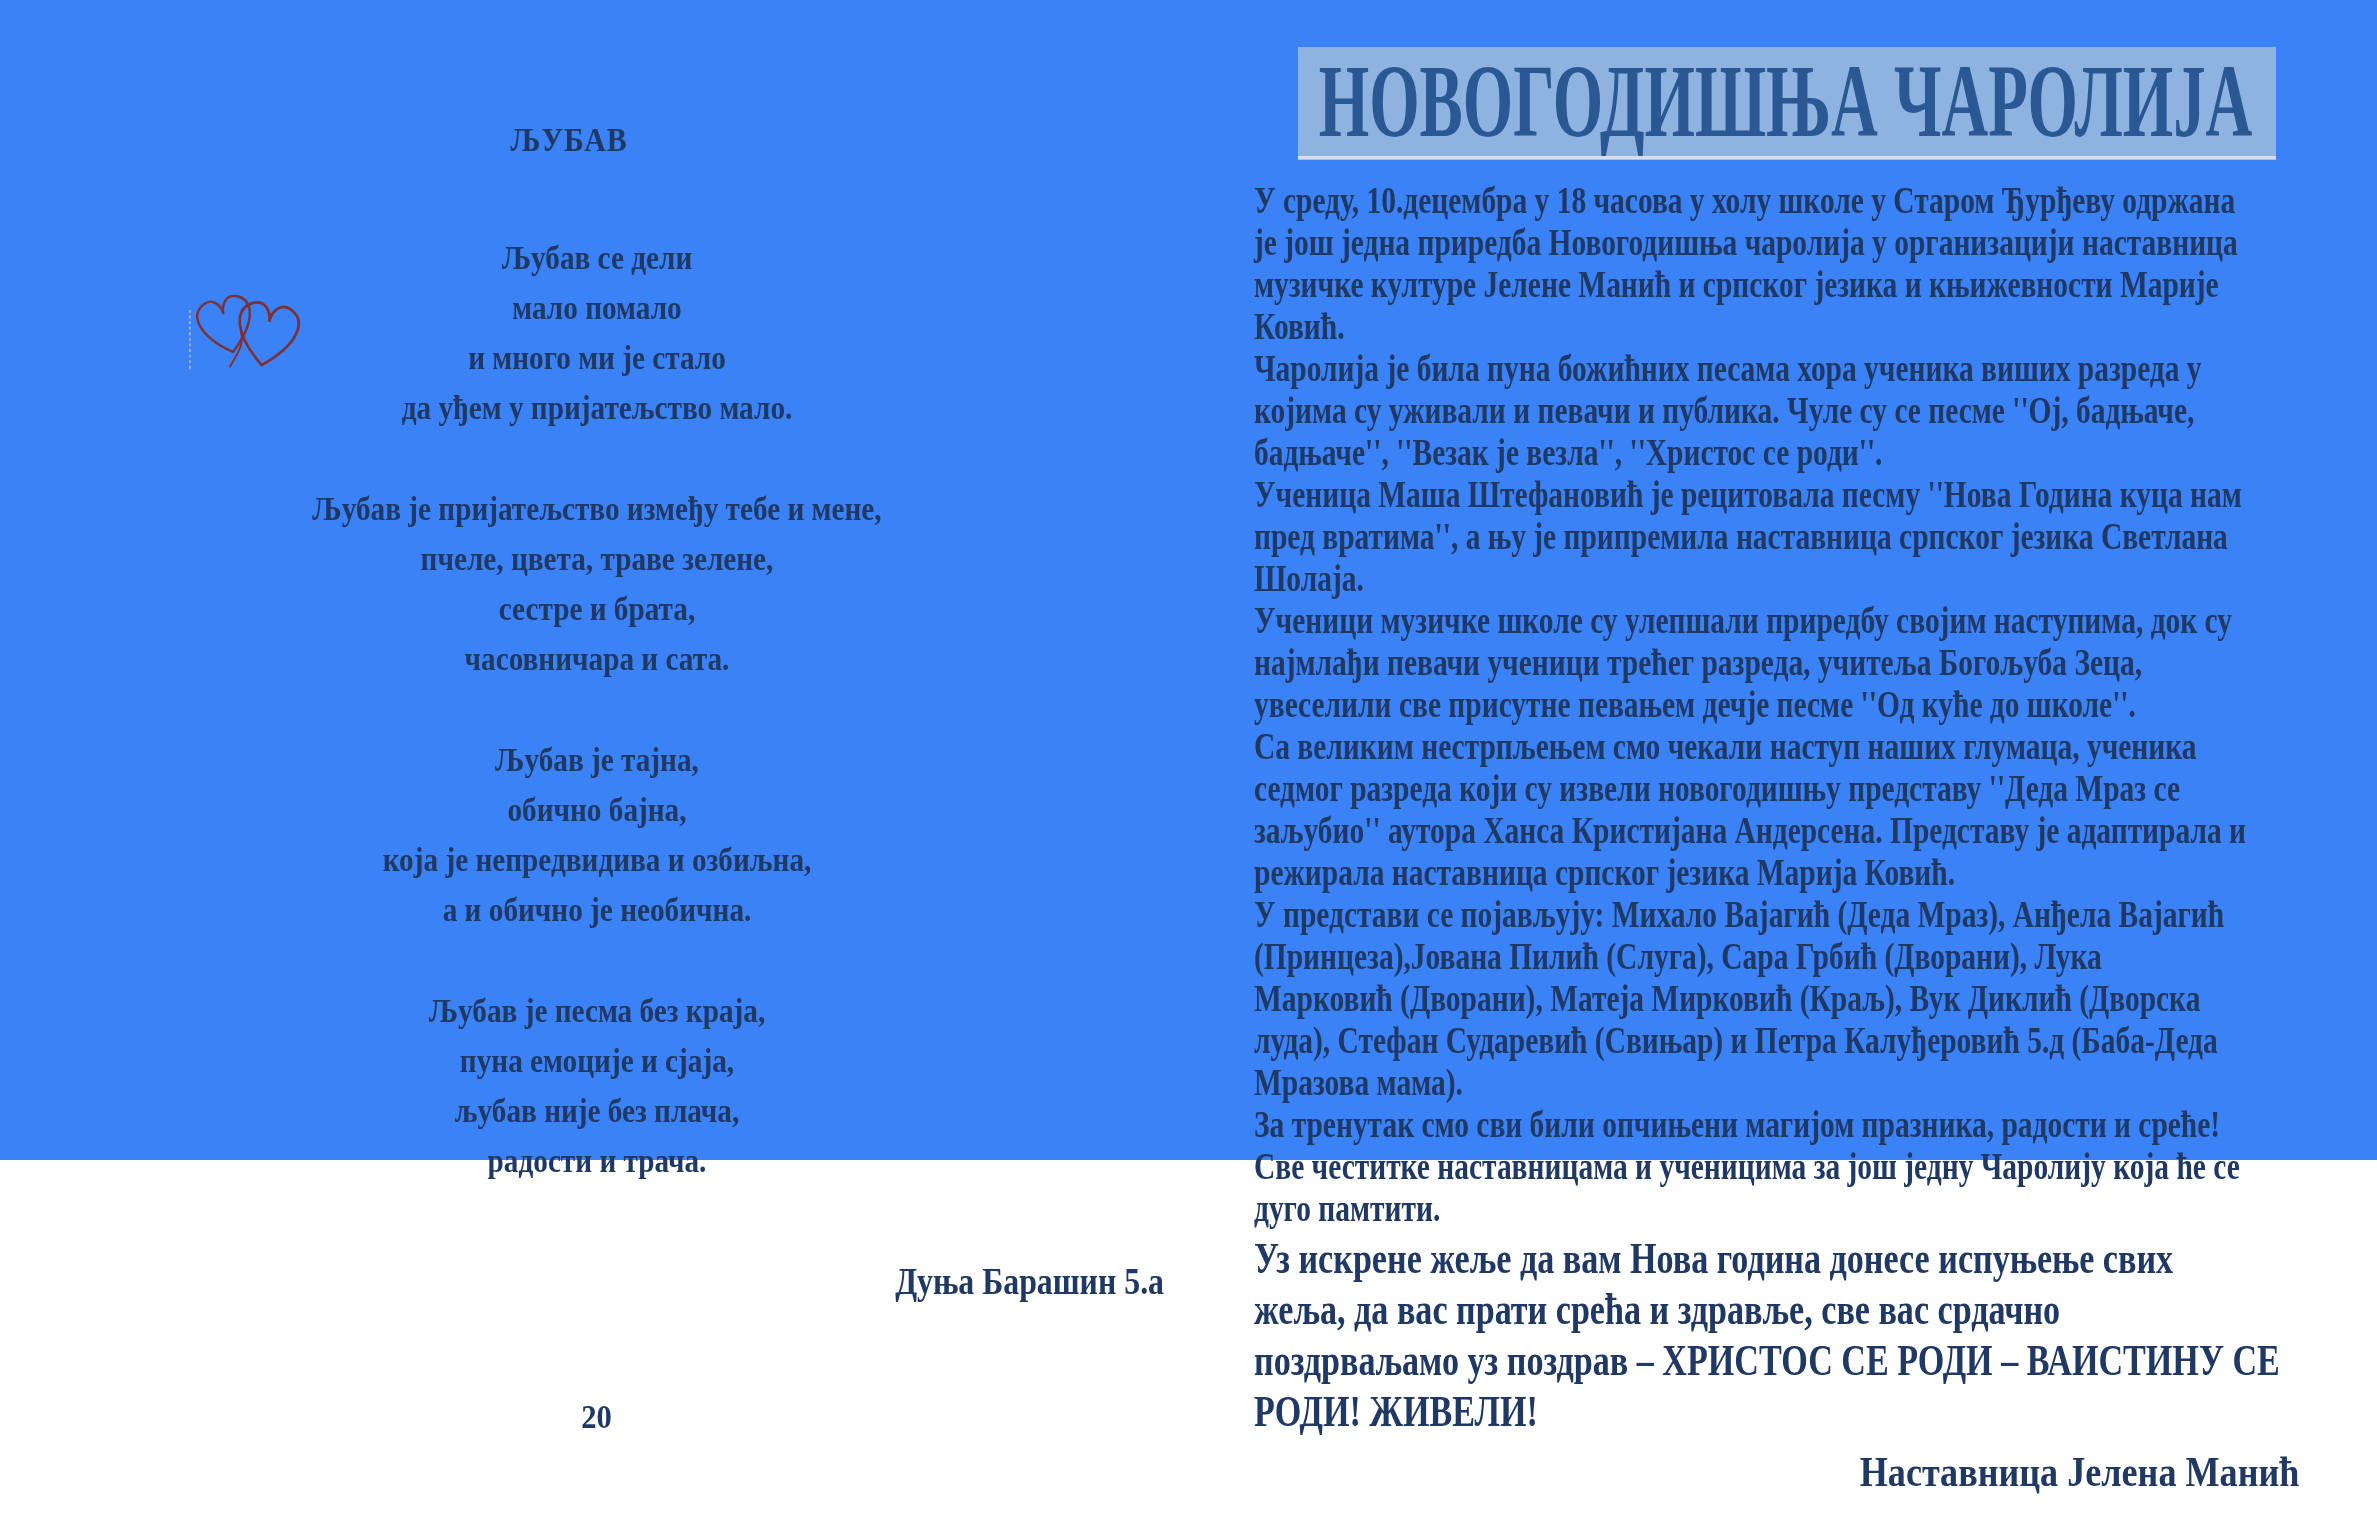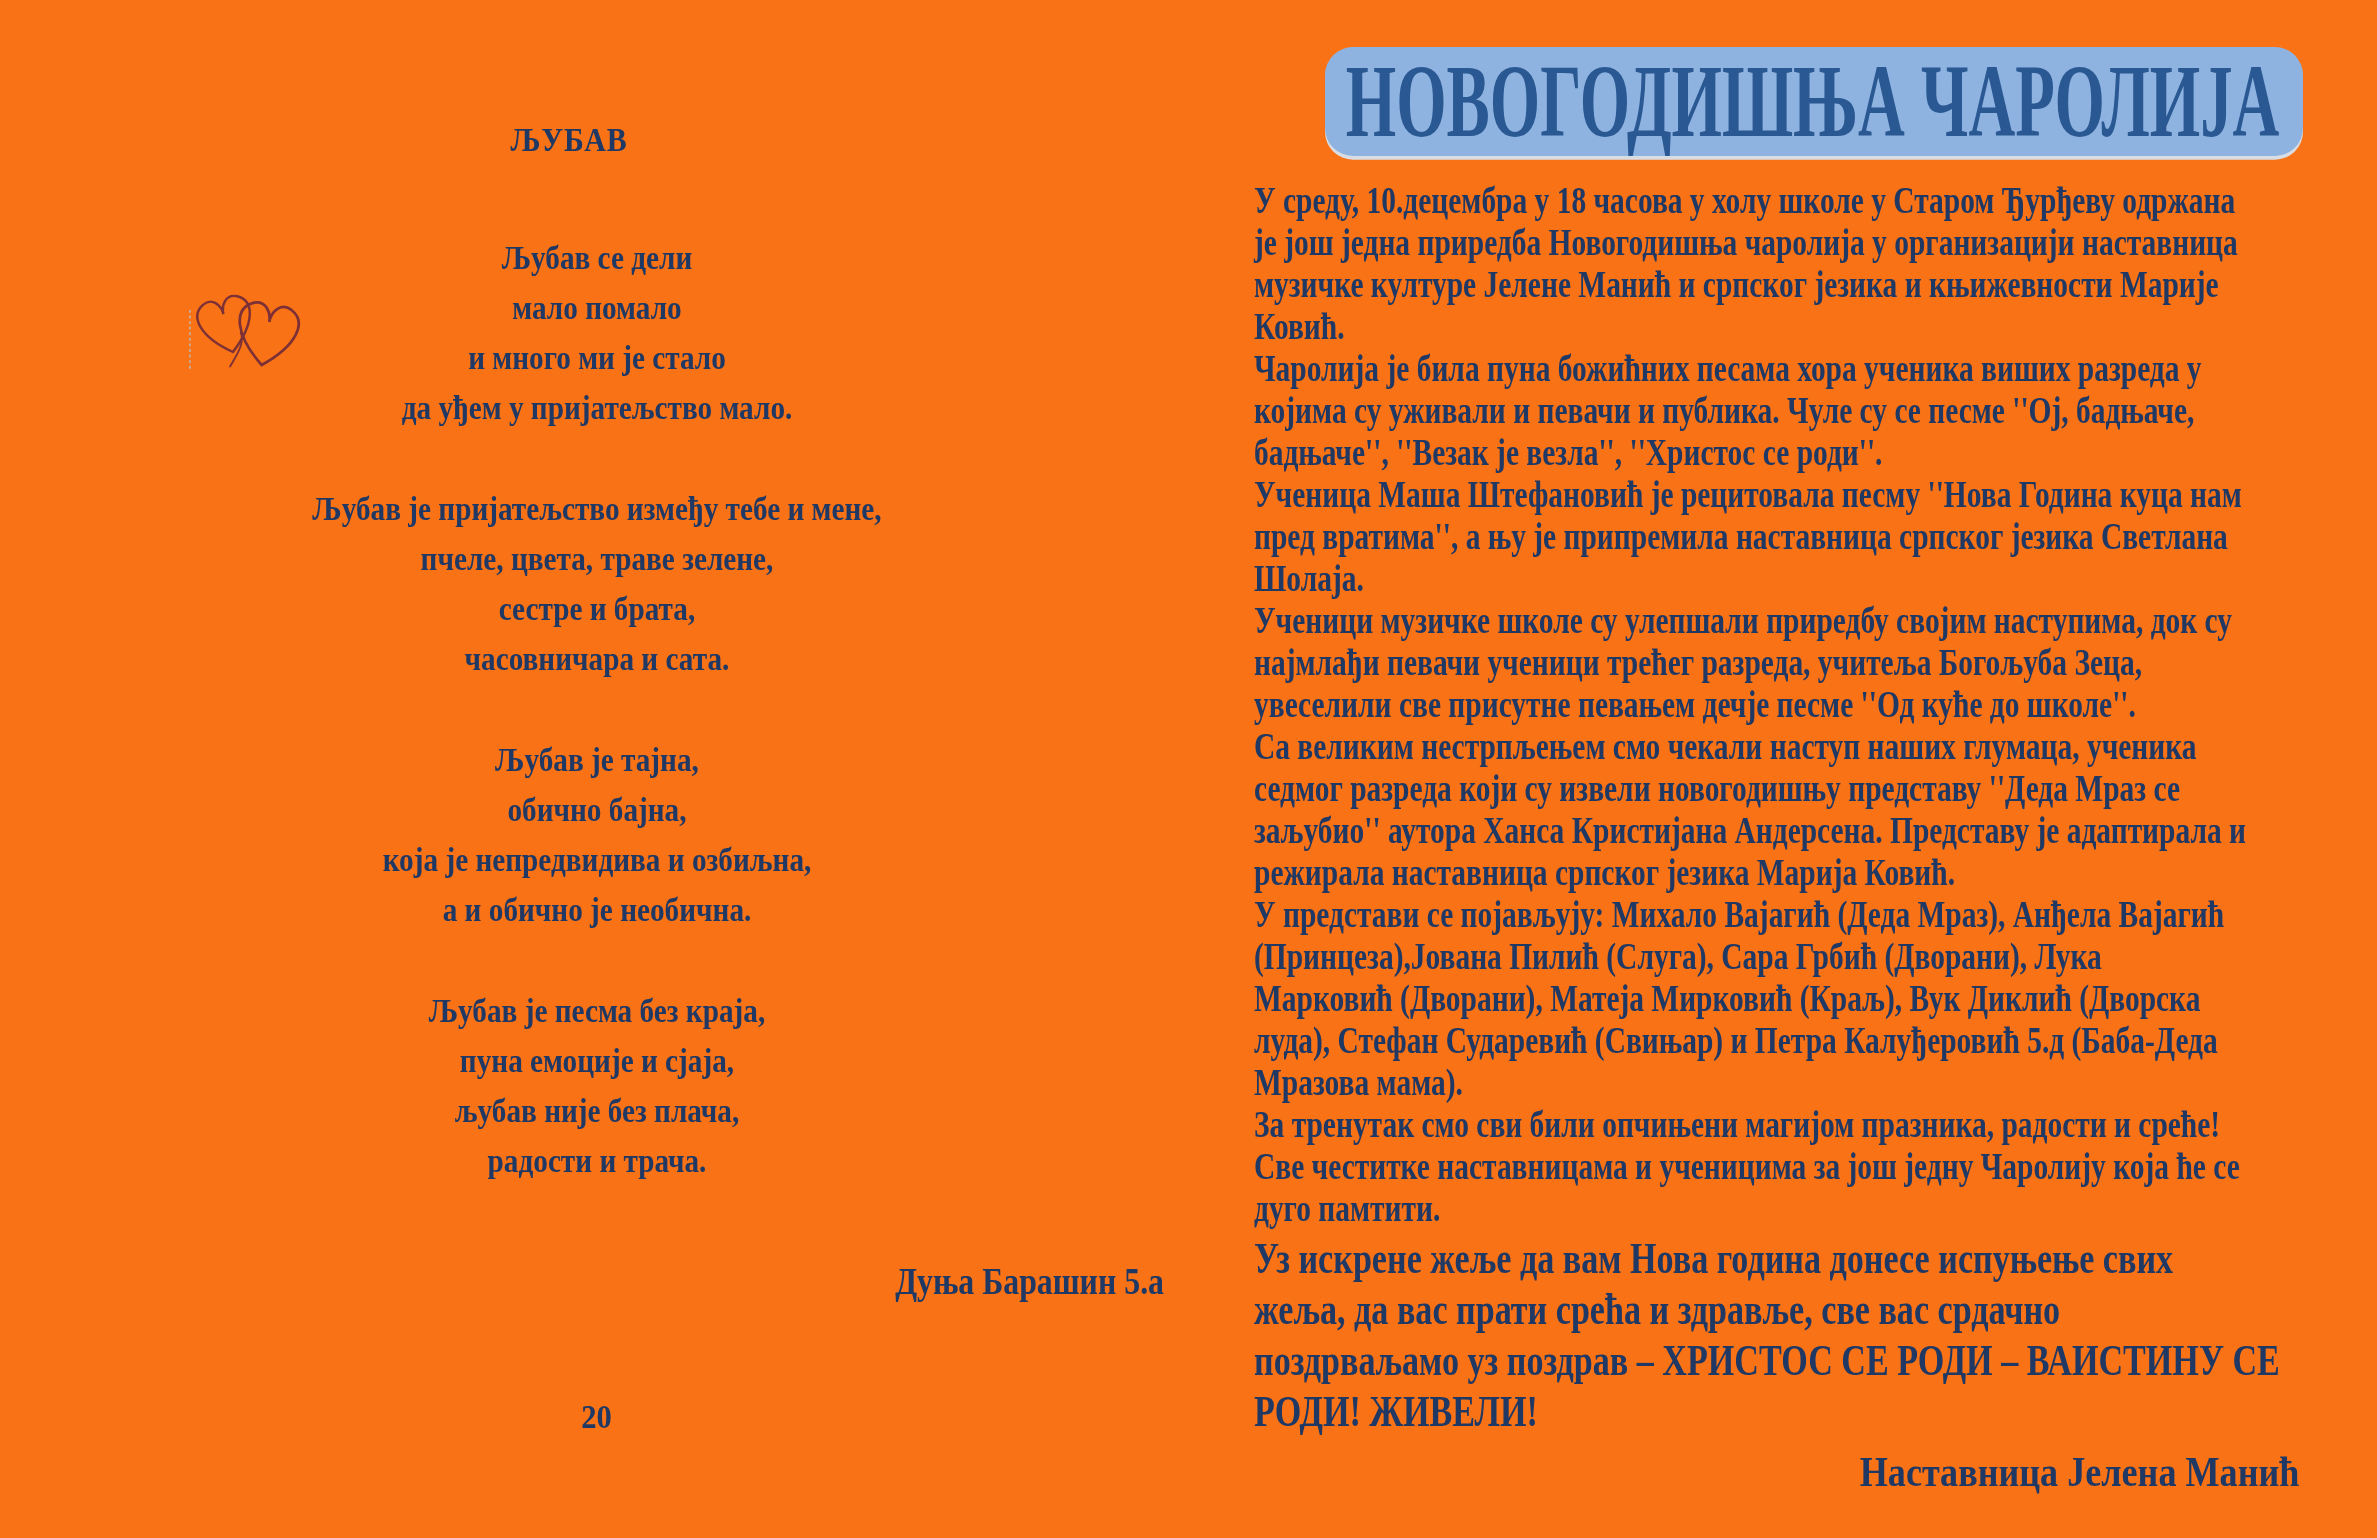--- a/index.html
+++ b/index.html
@@ -4,22 +4,22 @@
 <style>
   html, body {
     margin: 0; padding: 0;
     width: 2377px; height: 1538px;
     background: #ffffff;
     font-family: "Liberation Serif", "DejaVu Serif", serif;
     overflow: hidden;
   }
   .sheet {
     position: relative;
-    width: 2377px; height: 1538px;
-    background: #f97316;
+    width: 2377px; height: 1160px;
+    background: #3b82f6;
     color: #1f3864;
   }
   
   .poem-title {
     position: absolute;
     left: 168px; top: 121px; width: 802px;
     text-align: center;
     font-size: 34px; font-weight: bold;
     letter-spacing: 0.9px;
     color: #1f3864;
@@ -59,25 +59,24 @@
     position: absolute;
     left: 522px; top: 1398px; width: 149px;
     text-align: center;
     font-size: 34px; font-weight: bold;
     color: #1f3864;
     transform: scaleX(0.9);
   }
   
   .banner {
     position: absolute;
-    left: 1325px; top: 47px;
+    left: 1298px; top: 47px;
     width: 978px; height: 109px;
     background: #8fb3e0;
     box-shadow: 0 3.7px 0 #d8dde3;
-    border-radius: 28px;
   }
   .banner svg { display: block; }
   .article {
     position: absolute;
     left: 1254px; top: 179px;
     width: 1380px;
     transform: scaleX(0.775);
     transform-origin: left top;
   }
   .article p.para {

